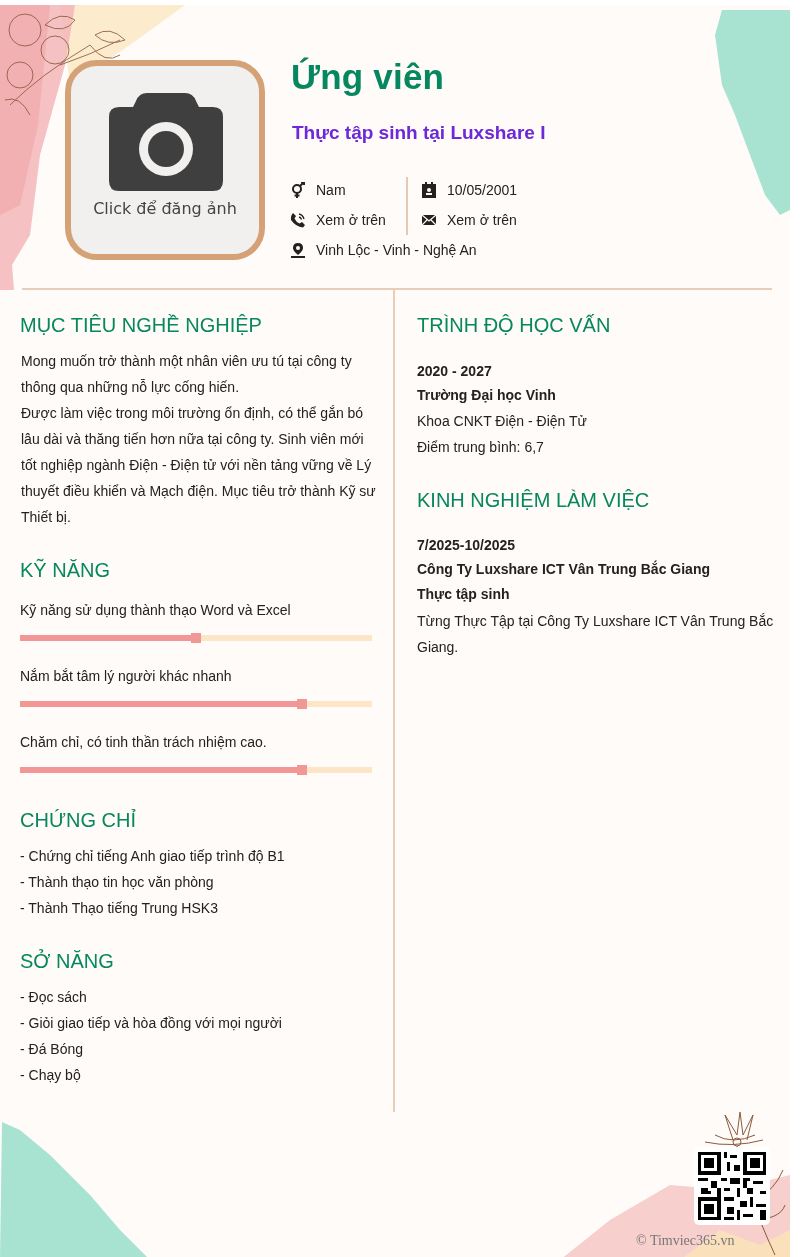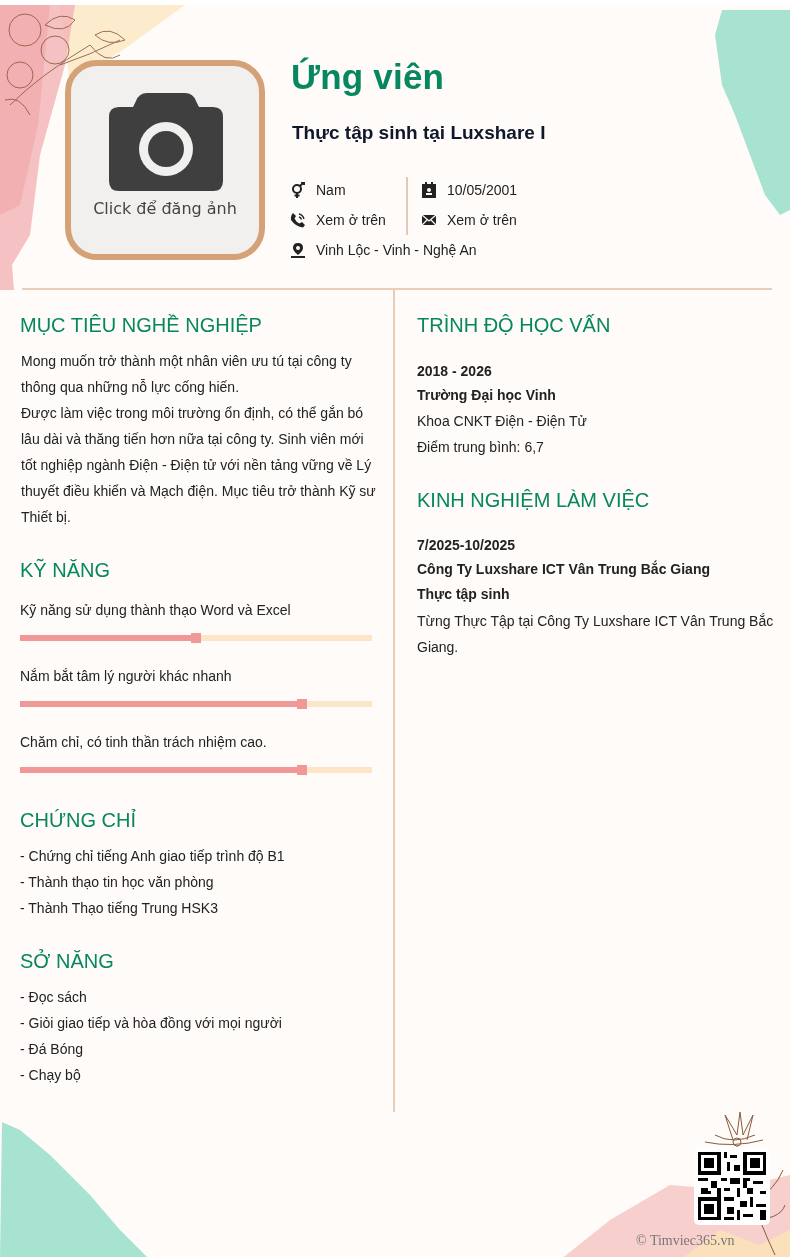--- a/index.html
+++ b/index.html
@@ -9,21 +9,21 @@
 
   
   .deco { position: absolute; pointer-events: none; }
 
   
   .avatar { position: absolute; left: 65px; top: 55px; width: 200px; height: 200px; border: 6px solid #d4a276; border-radius: 32px; background: #f1f0ef; }
   .avatar svg { position: absolute; left: 38px; top: 27px; }
   .avatar .cap { position: absolute; left: 0; right: 0; top: 133px; text-align: center; font-family: "DejaVu Sans", sans-serif; font-size: 16px; color: #444; }
 
   .name { position: absolute; left: 291px; top: 52px; font-size: 35px; font-weight: bold; color: #07875f; letter-spacing: 0.2px; text-align: center; }
-  .job { position: absolute; left: 292px; top: 117px; font-size: 19px; font-weight: bold; color: #0f172a; }
+  .job { position: absolute; left: 292px; top: 117px; font-size: 19px; font-weight: bold; color: #6d28d9; }
 
   .info { position: absolute; font-size: 14px; color: #222; display: flex; align-items: center; justify-content: space-between; }
   .info .ic { width: 16px; height: 16px; margin-right: 10px; display: inline-flex; align-items: center; justify-content: center; }
   .vsep { position: absolute; left: 406px; top: 172px; width: 2px; height: 58px; background: #e6c9b4; }
   .hsep { position: absolute; left: 22px; top: 283px; width: 750px; height: 2px; background: #e8cdb9; }
   .colsep { position: absolute; left: 393px; top: 285px; width: 2px; height: 822px; background: #e8cdb9; }
 
   .sec-title { position: absolute; font-size: 20px; font-weight: normal; color: #07875f; }
   .txt { position: absolute; font-size: 14px; color: #222; line-height: 26px; }
   .bold { font-weight: bold; }
@@ -182,21 +182,21 @@
 
   <div class="sec-title" style="left:20px;top:945px">SỞ NĂNG</div>
   <div class="txt" style="left:20px;top:979px">
     <div>- Đọc sách</div>
     <div>- Giỏi giao tiếp và hòa đồng với mọi người</div>
     <div>- Đá Bóng</div>
     <div>- Chạy bộ</div>
   </div>
 
   <div class="sec-title" style="left:417px;top:309px">TRÌNH ĐỘ HỌC VẤN</div>
-  <div class="txt bold" style="left:417px;top:354px;line-height:24px">2018 - 2026</div>
+  <div class="txt bold" style="left:417px;top:354px;line-height:24px">2020 - 2027</div>
   <div class="txt bold" style="left:417px;top:378px;line-height:24px">Trường Đại học Vinh</div>
   <div class="txt" style="left:417px;top:403px">Khoa CNKT Điện - Điện Tử</div>
   <div class="txt" style="left:417px;top:429px">Điểm trung bình: 6,7</div>
 
   <div class="sec-title" style="left:417px;top:484px">KINH NGHIỆM LÀM VIỆC</div>
   <div class="txt bold" style="left:417px;top:528px;line-height:24px">7/2025-10/2025</div>
   <div class="txt bold" style="left:417px;top:552px;line-height:24px">Công Ty Luxshare ICT Vân Trung Bắc Giang</div>
   <div class="txt bold" style="left:417px;top:577px;line-height:24px">Thực tập sinh</div>
   <div class="txt" style="left:417px;top:603px;width:360px">
     <div>Từng Thực Tập tại Công Ty Luxshare ICT Vân Trung Bắc</div>

